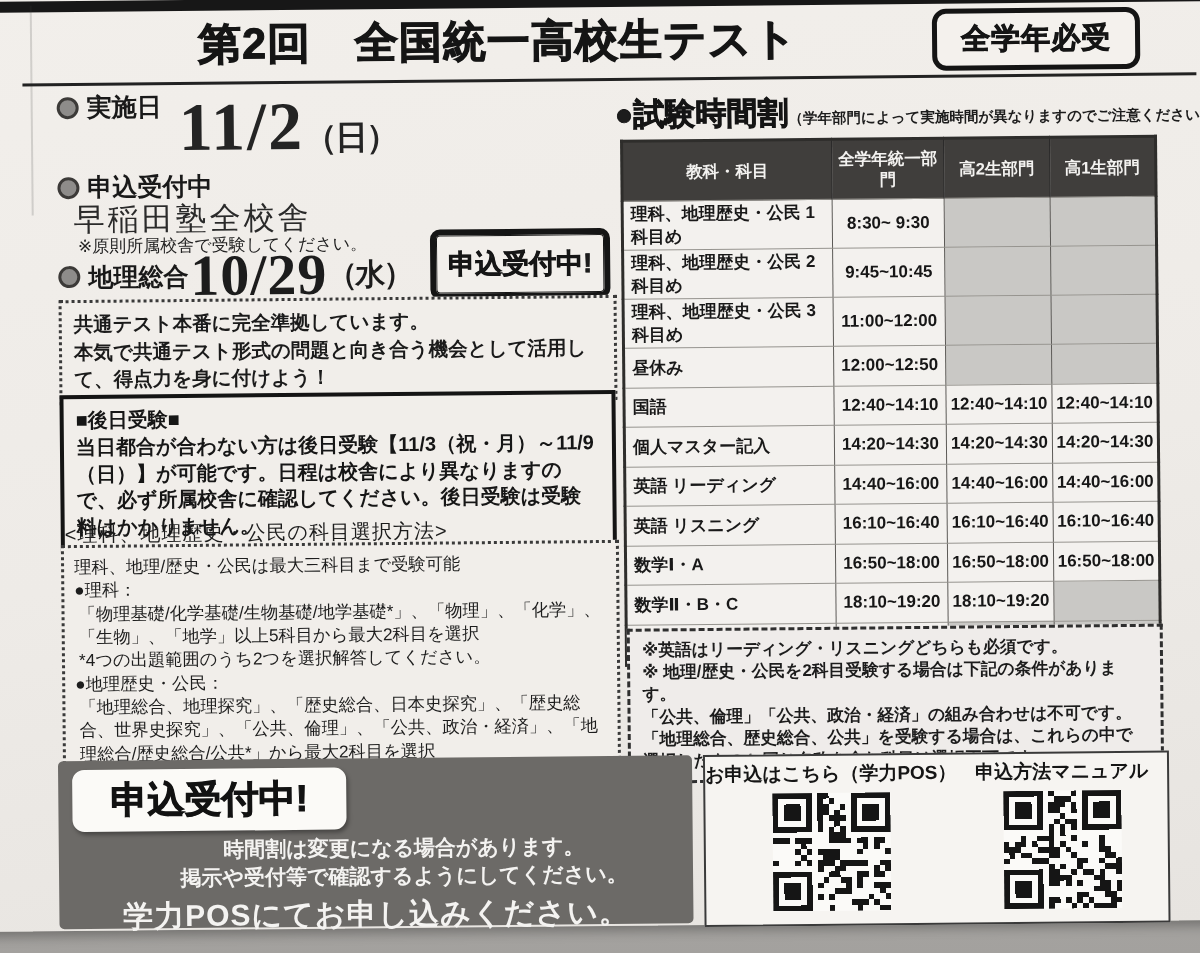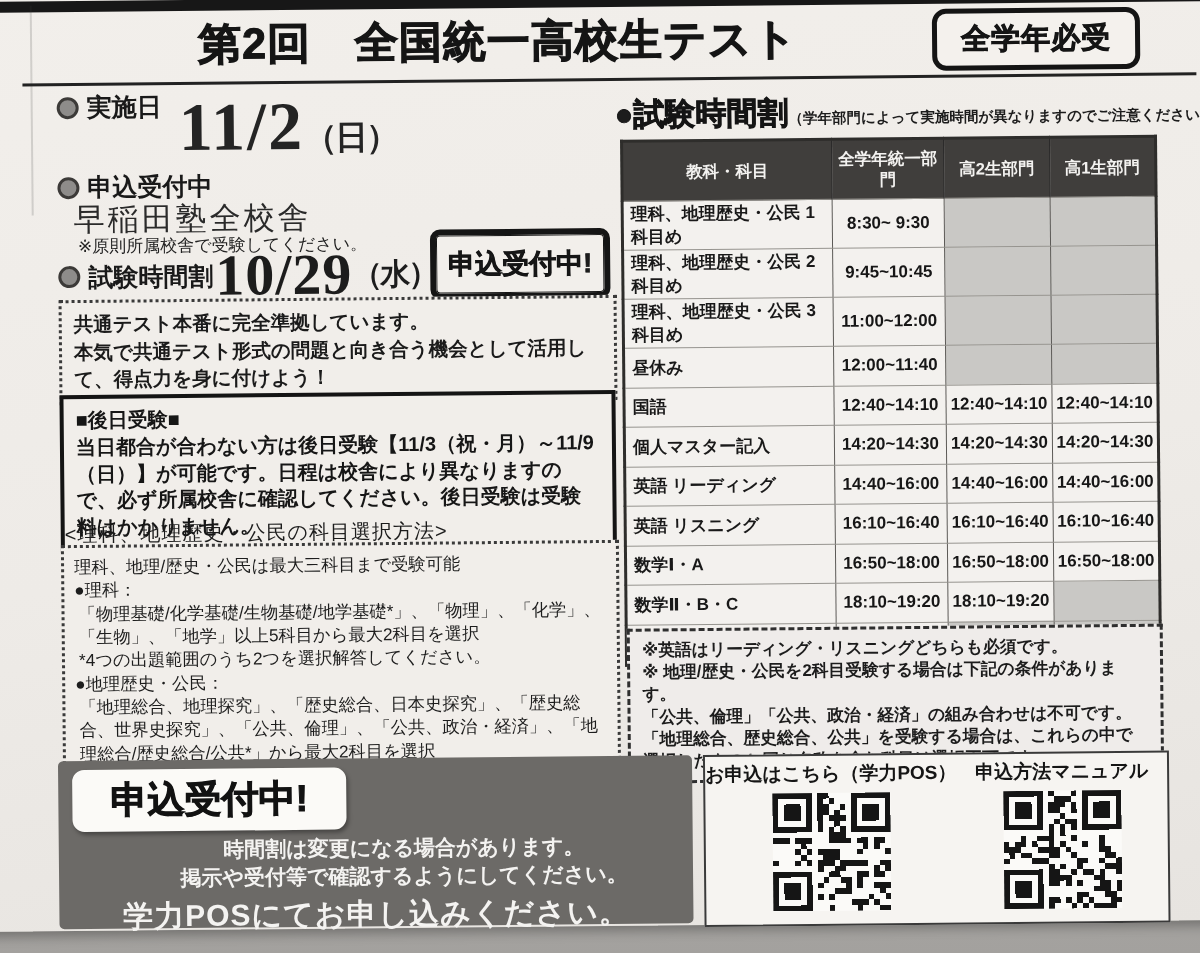--- a/index.html
+++ b/index.html
@@ -123,21 +123,21 @@
     <div class="sec-label l-venue-label">
       <span class="bullet"></span>
       <span>申込受付中</span>
     </div>
     <div class="l-venue-value">早稲田塾全校舎</div>
     <div class="l-venue-note">※原則所属校舎で受験してください。</div>
 
     <div class="l-deadline">
       <span class="sec-label">
         <span class="bullet"></span>
-        <span>試験時間割</span>
+        <span>地理総合</span>
       </span>
       <span class="num">10/29</span>
       <span class="day">（水）</span>
     </div>
     <div class="stamp">申込受付中!</div>
 
     <div class="dotted-box pitch-box">
       <div>共通テスト本番に完全準拠しています。</div>
       <div>本気で共通テスト形式の問題と向き合う機会として活用して、得点力を身に付けよう！</div>
     </div>
@@ -191,21 +191,21 @@
             <td class="time gray"></td>
           </tr>
           <tr>
             <td class="subject">理科、地理歴史・公民 3科目め</td>
             <td class="time">11:00~12:00</td>
             <td class="time gray"></td>
             <td class="time gray"></td>
           </tr>
           <tr>
             <td class="subject">昼休み</td>
-            <td class="time">12:00~11:40</td>
+            <td class="time">12:00~12:50</td>
             <td class="time gray"></td>
             <td class="time gray"></td>
           </tr>
           <tr>
             <td class="subject">国語</td>
             <td class="time">12:40~14:10</td>
             <td class="time">12:40~14:10</td>
             <td class="time">12:40~14:10</td>
           </tr>
           <tr>

